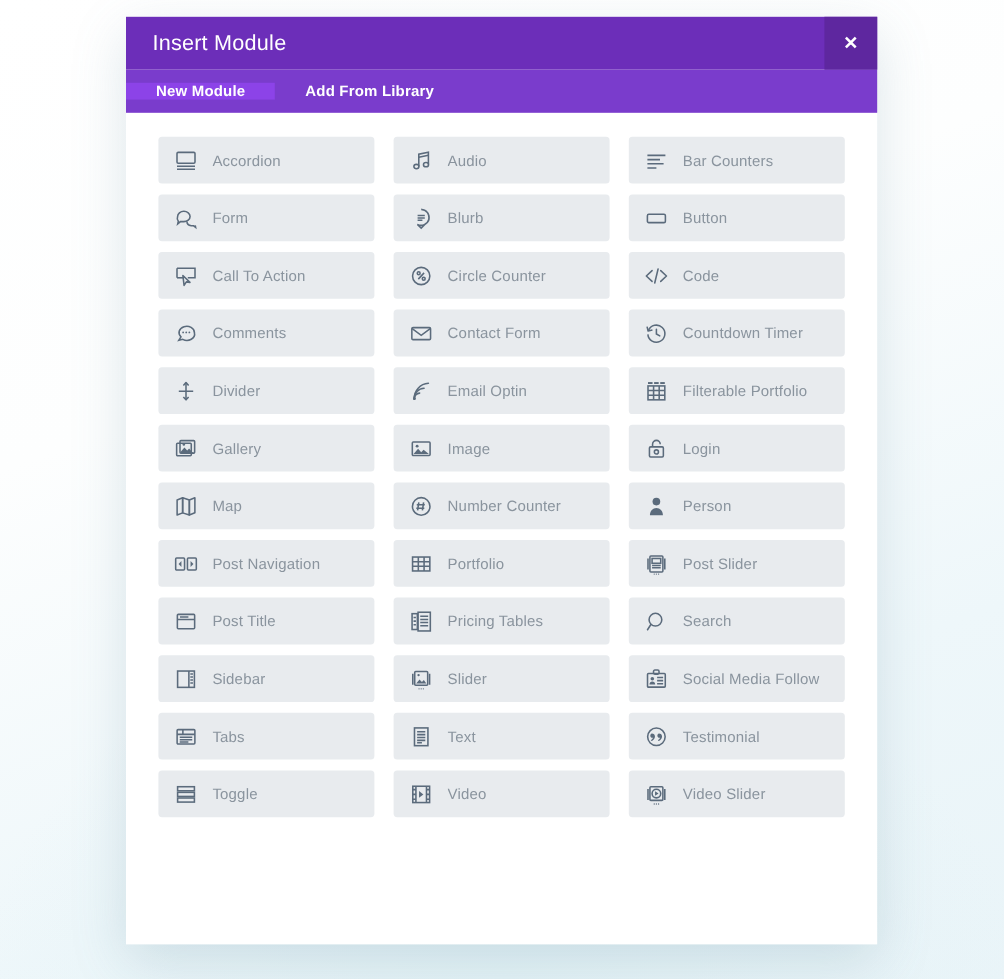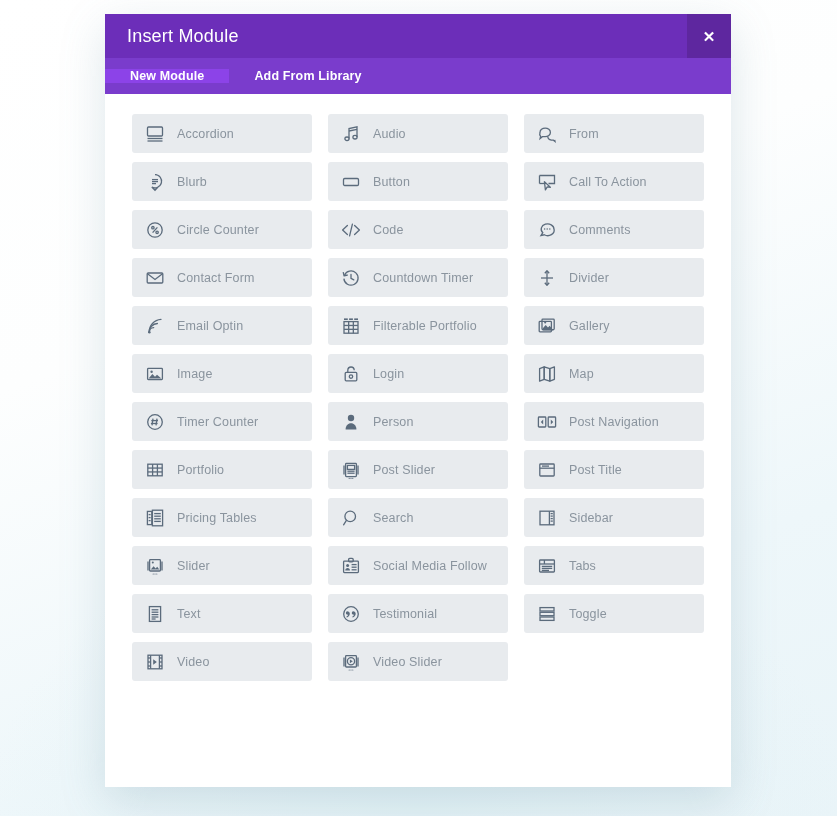--- a/index.html
+++ b/index.html
@@ -165,25 +165,36 @@
       <ellipse cx="6" cy="14.8" rx="2.1" ry="1.8" fill="none" stroke="currentColor" stroke-width="1.3"></ellipse>
       <ellipse cx="14" cy="13.2" rx="2.1" ry="1.8" fill="none" stroke="currentColor" stroke-width="1.3"></ellipse>
       <line x1="8" y1="7" x2="16" y2="5.4" fill="none" stroke="currentColor" stroke-width="1.3"></line>
             </svg>
           </span>
           <span class="mod-label">Audio</span>
         </div>
         <div class="module-item">
           <span class="mod-icon">
             <svg width="20" height="20" viewBox="0 0 20 20">
+      <line x1="2.5" y1="5.5" x2="17.5" y2="5.5" fill="none" stroke="currentColor" stroke-width="1.3"></line>
+      <line x1="2.5" y1="9" x2="13" y2="9" fill="none" stroke="currentColor" stroke-width="1.3"></line>
+      <line x1="2.5" y1="12.5" x2="16" y2="12.5" fill="none" stroke="currentColor" stroke-width="1.3"></line>
+      <line x1="2.5" y1="16" x2="10" y2="16" fill="none" stroke="currentColor" stroke-width="1.3"></line>
+            </svg>
+          </span>
+          <span class="mod-label">Bar Counters</span>
+        </div>
+        <div class="module-item">
+          <span class="mod-icon">
+            <svg width="20" height="20" viewBox="0 0 20 20">
       <path d="M3 8.4a5.2 4.3 0 1 1 5.2 4.3H5.4L3.1 14.6l.5-2.2A4.2 4.2 0 0 1 3 8.4z" fill="none" stroke="currentColor" stroke-width="1.3"></path>
       <path d="M10.8 12.6a4.4 3.6 0 0 0 3.6 3.6h2l1.6 1.3-.3-1.7" fill="none" stroke="currentColor" stroke-width="1.3"></path>
             </svg>
           </span>
-          <span class="mod-label">From</span>
+          <span class="mod-label">Form</span>
         </div>
         <div class="module-item">
           <span class="mod-icon">
             <svg width="20" height="20" viewBox="0 0 20 20">
       <path d="M10 2.6a6.6 6.6 0 1 1-3.2 12.4L10 18.2l3-3.2A6.6 6.6 0 0 0 10 2.6z" fill="none" stroke="currentColor" stroke-width="1.3"></path>
       <line x1="7" y1="7.6" x2="13" y2="7.6" fill="none" stroke="currentColor" stroke-width="1.3"></line>
       <line x1="7" y1="9.6" x2="13" y2="9.6" fill="none" stroke="currentColor" stroke-width="1.3"></line>
       <line x1="7" y1="11.6" x2="11" y2="11.6" fill="none" stroke="currentColor" stroke-width="1.3"></line>
             </svg>
           </span>
@@ -340,21 +351,21 @@
         <div class="module-item">
           <span class="mod-icon">
             <svg width="20" height="20" viewBox="0 0 20 20">
       <circle cx="10" cy="10" r="7.3" fill="none" stroke="currentColor" stroke-width="1.3"></circle>
       <line x1="8" y1="6.6" x2="7" y2="13.4" fill="none" stroke="currentColor" stroke-width="1.3"></line>
       <line x1="12" y1="6.6" x2="11" y2="13.4" fill="none" stroke="currentColor" stroke-width="1.3"></line>
       <line x1="6.3" y1="8.6" x2="13" y2="8.6" fill="none" stroke="currentColor" stroke-width="1.3"></line>
       <line x1="5.9" y1="11.5" x2="12.6" y2="11.5" fill="none" stroke="currentColor" stroke-width="1.3"></line>
             </svg>
           </span>
-          <span class="mod-label">Timer Counter</span>
+          <span class="mod-label">Number Counter</span>
         </div>
         <div class="module-item">
           <span class="mod-icon">
             <svg width="20" height="20" viewBox="0 0 20 20">
       <circle cx="10" cy="6" r="3.2" fill="currentColor"></circle>
       <path d="M4.6 17.4c0-3.6 2.4-6.1 5.4-6.1s5.4 2.5 5.4 6.1z" fill="currentColor"></path>
             </svg>
           </span>
           <span class="mod-label">Person</span>
         </div>

